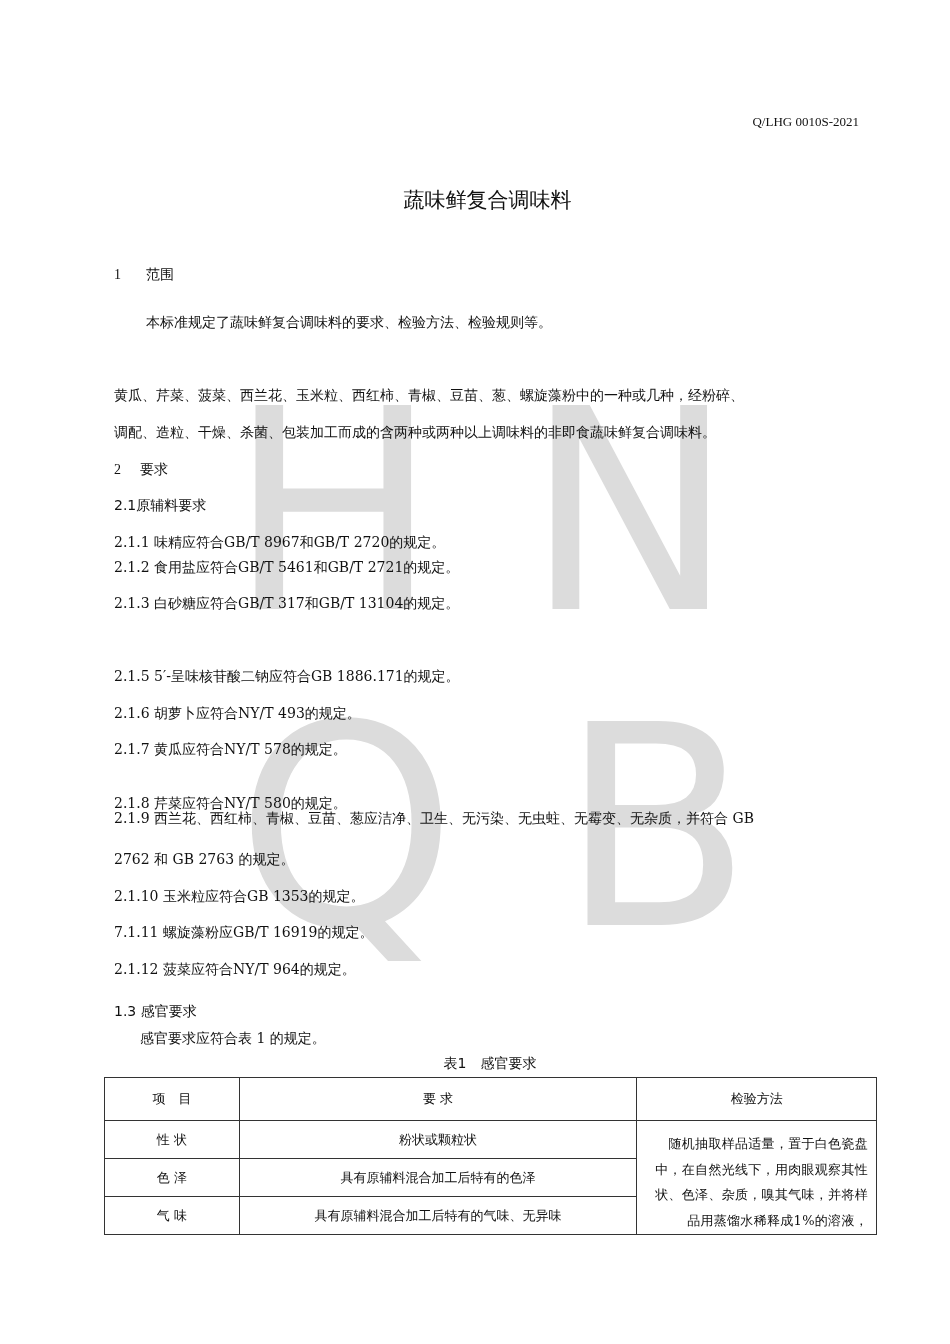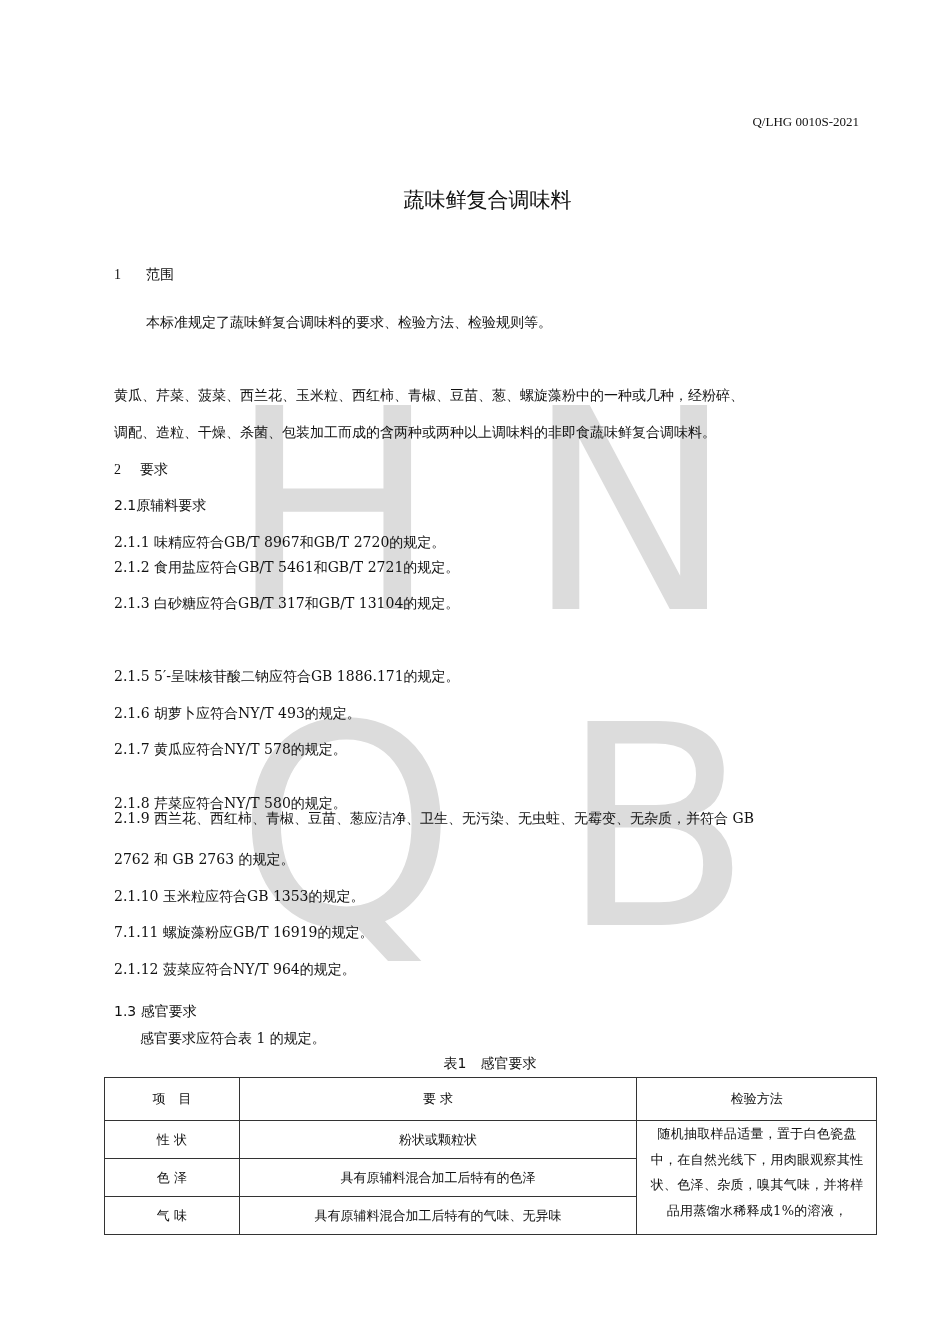--- a/index.html
+++ b/index.html
@@ -21,21 +21,21 @@
     .line { position: absolute; left: 114px; font-size: 14px; white-space: nowrap; }
     .table-caption { position: absolute; left: 0; width: 980px; top: 1055px; text-align: center;
                      font-family: "DejaVu Sans", sans-serif; font-size: 14px; }
     .table-caption span + span { margin-left: 14px; }
     table.sens { position: absolute; left: 104px; top: 1077px; width: 773px; border-collapse: collapse;
                  font-size: 13px; }
     table.sens td, table.sens th { border: 1px solid #333; text-align: center; vertical-align: middle;
                  font-weight: normal; padding: 0; }
     table.sens tr { height: 38px; }
     table.sens tr.head { height: 43px; }
-    table.sens td.method { text-align: center; vertical-align: top; padding: 0 8px 0 9px;
+    table.sens td.method { text-align: right; vertical-align: top; padding: 10px 8px 0 9px;
                  line-height: 25.5px; font-size: 13px; letter-spacing: 0.3px; }
     col.c1 { width: 135px; } col.c2 { width: 398px; } col.c3 { width: 240px; }
   </style>
 </head>
 <body>
 
 <div class="watermark wm-h">H</div>
 <div class="watermark wm-n">N</div>
 <div class="watermark wm-q">Q</div>
 <div class="watermark wm-b">B</div>

